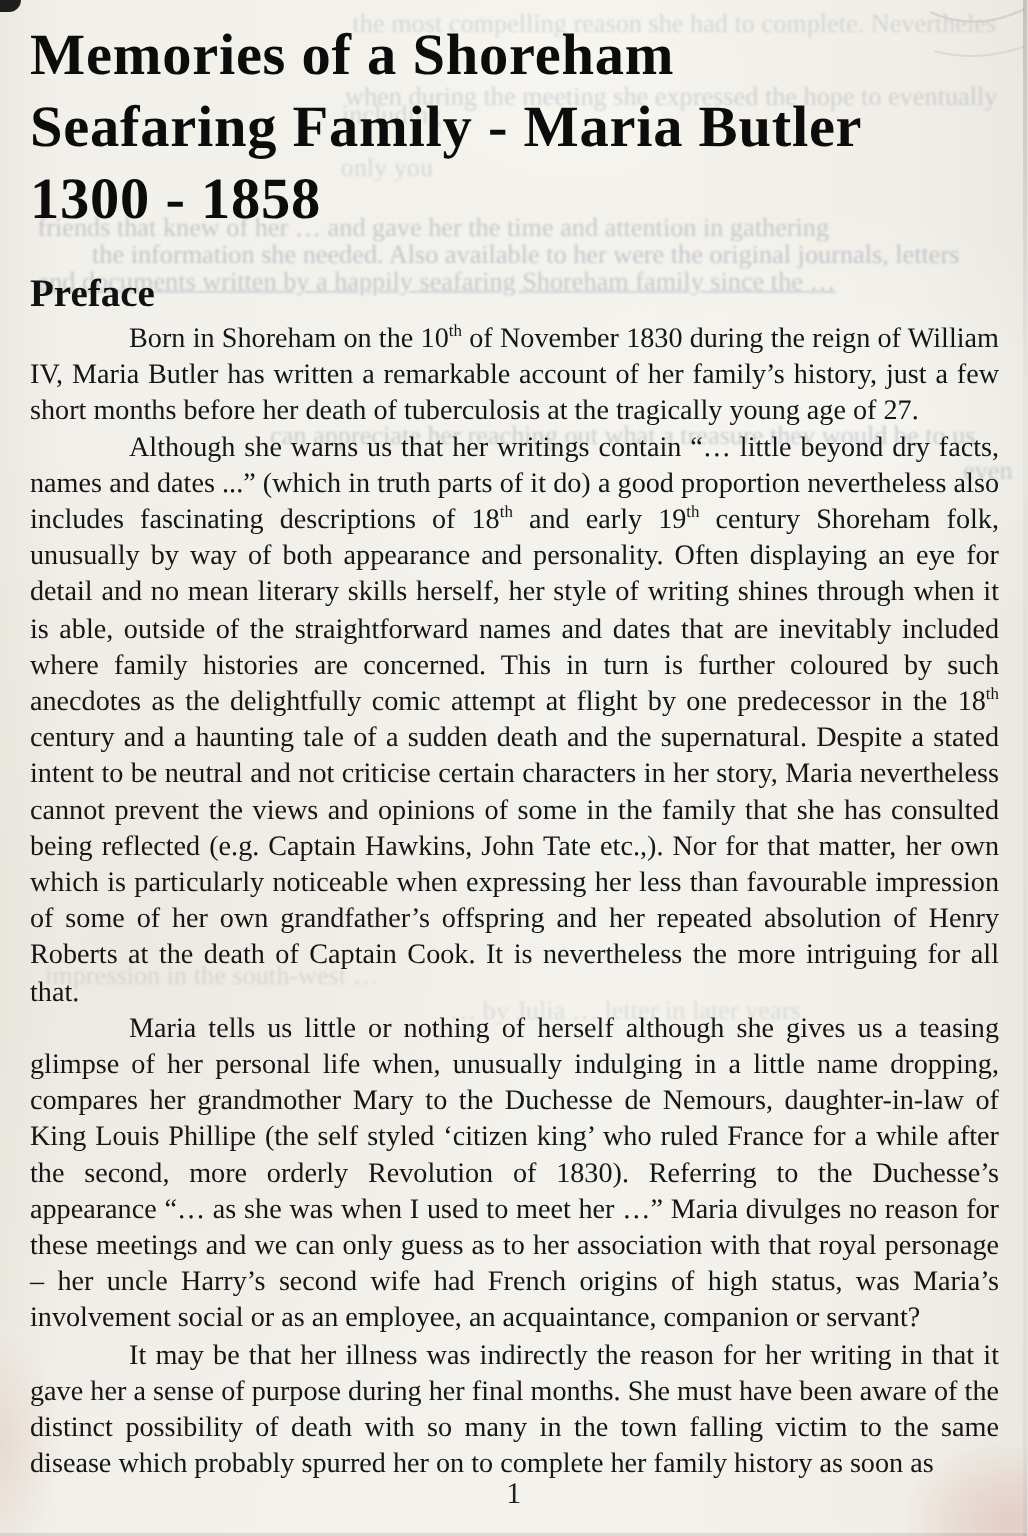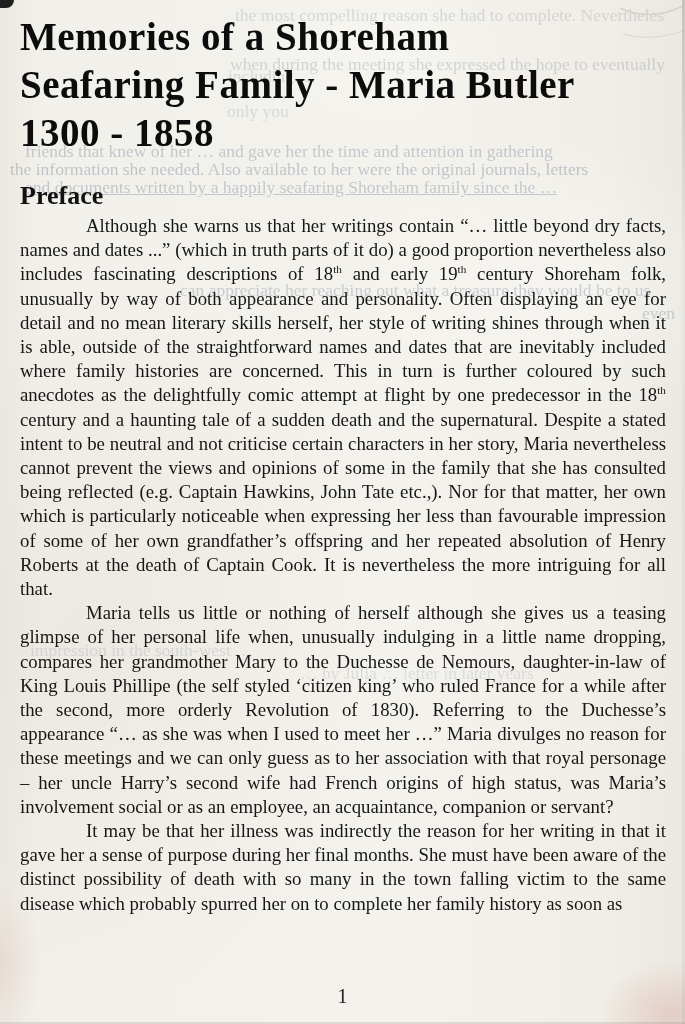--- a/index.html
+++ b/index.html
@@ -105,21 +105,21 @@
 <body>
 
 <div class="page">
 
   <div class="ghost-layer" id="ghost-layer">
       <div class="ghost" style="top: 5px; left: 235px; width: 430px; opacity: 0.26; color: rgb(124, 136, 160);">the most compelling reason she had to complete. Nevertheless</div>
       <div class="ghost" style="top: 54px; left: 230px; width: 445px; opacity: 0.3; color: rgb(124, 136, 160);">when during the meeting she expressed the hope to eventually</div>
       <div class="ghost" style="top: 66px; left: 228px; width: 130px; opacity: 0.26; color: rgb(124, 136, 160);">including …</div>
       <div class="ghost" style="top: 101px; left: 227px; width: 95px; opacity: 0.24; color: rgb(124, 136, 160); font-family: Liberation Serif, serif;">only you</div>
       <div class="ghost" style="top: 141px; left: 25px; width: 642px; opacity: 0.4; color: rgb(124, 136, 160);">friends that knew of her … and gave her the time and attention in gathering</div>
-      <div class="ghost" style="top: 159px; left: 10px; width: 645px; opacity: 0.42; color: rgb(124, 136, 160);">the information she needed. Also available to her were the original journals, letters</div>
+      <div class="ghost" style="top: 159px; left: 28px; width: 645px; opacity: 0.42; color: rgb(124, 136, 160); text-align: center;">the information she needed. Also available to her were the original journals, letters</div>
       <div class="ghost" style="top: 177px; left: 25px; width: 602px; opacity: 0.4; color: rgb(124, 136, 160); text-decoration: underline;">and documents written by a happily seafaring Shoreham family since the …</div>
       <div class="ghost" style="top: 280px; left: 180px; width: 475px; opacity: 0.36; color: rgb(124, 136, 160);">can appreciate her reaching out what a treasure they would be to us now. Sad</div>
       <div class="ghost" style="top: 303px; left: 642px; width: 44px; opacity: 0.34; color: rgb(124, 136, 160);">even</div>
       <div class="ghost" style="top: 640px; left: 30px; width: 255px; opacity: 0.22; color: rgb(124, 136, 160);">impression in the south-west …</div>
       <div class="ghost" style="top: 663px; left: 300px; width: 335px; opacity: 0.2; color: rgb(124, 136, 160);">… by Julia … letter in later years</div>
     </div>
 
   <div class="corner-mark"></div>
   <svg class="crease-svg" width="120" height="60" viewBox="0 0 120 60">
     <path d="M 55 8 Q 85 22 118 6" fill="none" stroke="#d3d0c6" stroke-width="1.6" opacity="0.9"></path>
@@ -127,20 +127,21 @@
   </svg>
   <div class="edge-right"></div>
   <div class="edge-bottom"></div>
 
   <div class="content">
     <h1 class="doc-title">Memories of a Shoreham
 Seafaring Family - Maria Butler
 1300 - 1858</h1>
     <h2 class="preface-heading">Preface</h2>
     <div class="body-text" id="paragraphs">
+        <p>Born in Shoreham on the 10<sup>th</sup> of November 1830 during the reign of William IV, Maria Butler has written a remarkable account of her family’s history, just a few short months before her death of tuberculosis at the tragically young age of 27.</p>
         <p>Although she warns us that her writings contain “… little beyond dry facts, names and dates ...” (which in truth parts of it do) a good proportion nevertheless also includes fascinating descriptions of 18<sup>th</sup> and early 19<sup>th</sup> century Shoreham folk, unusually by way of both appearance and personality. Often displaying an eye for detail and no mean literary skills herself, her style of writing shines through when it is able, outside of the straightforward names and dates that are inevitably included where family histories are concerned. This in turn is further coloured by such anecdotes as the delightfully comic attempt at flight by one predecessor in the 18<sup>th</sup> century and a haunting tale of a sudden death and the supernatural. Despite a stated intent to be neutral and not criticise certain characters in her story, Maria nevertheless cannot prevent the views and opinions of some in the family that she has consulted being reflected (e.g. Captain Hawkins, John Tate etc.,). Nor for that matter, her own which is particularly noticeable when expressing her less than favourable impression of some of her own grandfather’s offspring and her repeated absolution of Henry Roberts at the death of Captain Cook. It is nevertheless the more intriguing for all that.</p>
         <p>Maria tells us little or nothing of herself although she gives us a teasing glimpse of her personal life when, unusually indulging in a little name dropping, compares her grandmother Mary to the Duchesse de Nemours, daughter-in-law of King Louis Phillipe (the self styled ‘citizen king’ who ruled France for a while after the second, more orderly Revolution of 1830). Referring to the Duchesse’s appearance “… as she was when I used to meet her …” Maria divulges no reason for these meetings and we can only guess as to her association with that royal personage – her uncle Harry’s second wife had French origins of high status, was Maria’s involvement social or as an employee, an acquaintance, companion or servant?</p>
         <p>It may be that her illness was indirectly the reason for her writing in that it gave her a sense of purpose during her final months. She must have been aware of the distinct possibility of death with so many in the town falling victim to the same disease which probably spurred her on to complete her family history as soon as</p>
       </div>
   </div>
 
   <div class="page-number">1</div>
 </div>
 
 </body></html>

